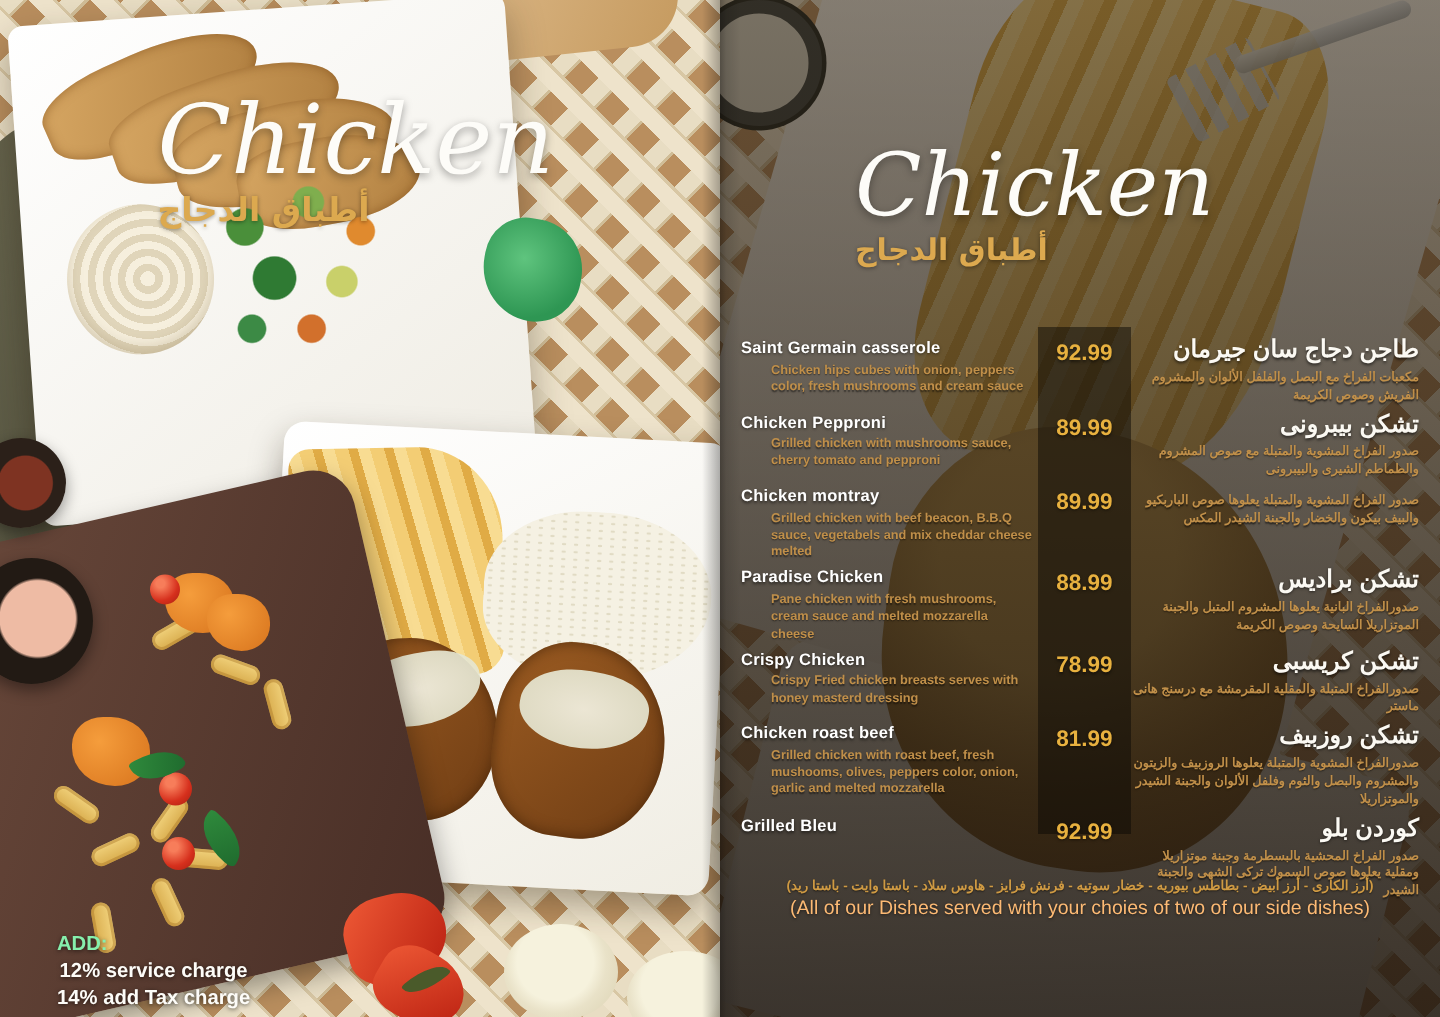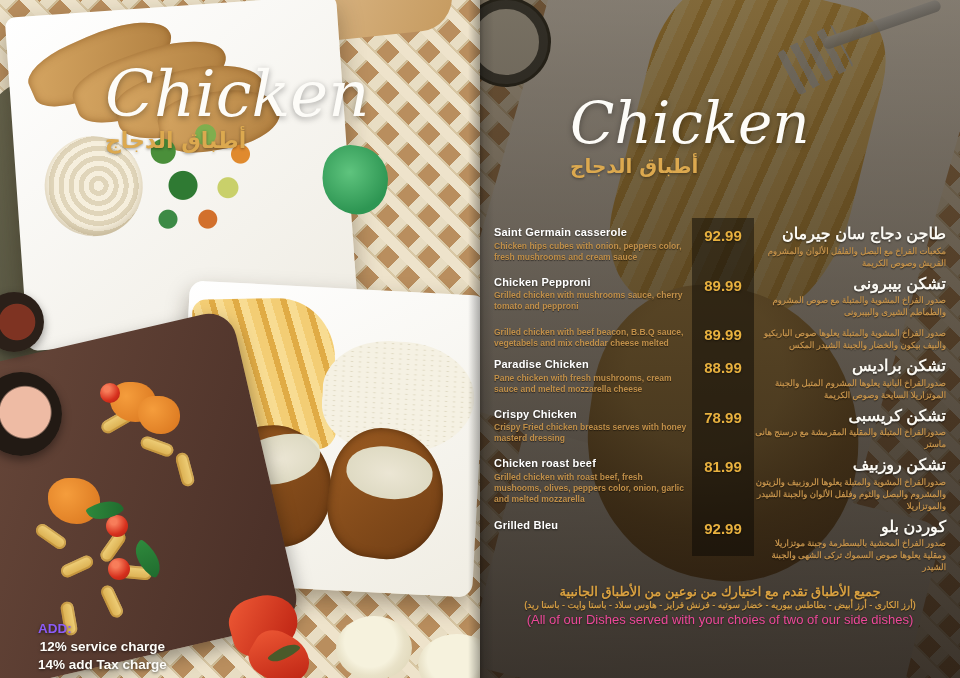--- a/index.html
+++ b/index.html
@@ -60,47 +60,47 @@
   .title-block{position:absolute;text-align:left;z-index:3;}
   .script-title{font-family:"DejaVu Serif",serif;font-style:italic;font-weight:400;color:#fdfcf8;text-shadow:0 2px 6px rgba(0,0,0,.35);line-height:1;}
   .l-title{left:105px;top:62px;width:300px;}
   .l-title .script-title{font-size:64px;}
   .ar-subtitle{font-family:"DejaVu Sans",sans-serif;color:#dca94f;font-weight:bold;direction:rtl;text-shadow:0 1px 3px rgba(0,0,0,.4);}
   .l-title .ar-subtitle{font-size:22px;margin-top:2px;}
   .r-title{left:90px;top:94px;width:300px;}
   .r-title .script-title{font-size:58px;}
   .r-title .ar-subtitle{font-size:20px;margin-top:2px;}
   .add-note{position:absolute;left:38px;top:620px;z-index:3;font-weight:bold;font-size:13.5px;line-height:1.35;text-shadow:0 1px 3px rgba(0,0,0,.6);}
-  .add-label{color:#8b5cf6;}
+  .add-label{color:#86efac;}
   .add-line{color:#fdfcf8;text-align:center;}
   
   .r-plate{position:absolute;left:28px;top:-130px;width:432px;height:600px;background:linear-gradient(150deg,#f6f3ea,#e5e0d2);transform:rotate(16deg);border-radius:20px;}
   .r-plate-b{position:absolute;left:10px;top:470px;width:430px;height:250px;background:linear-gradient(150deg,#f1eee2,#ddd7c6);transform:rotate(14deg);border-radius:22px;}
   .r-fries{position:absolute;left:150px;top:-14px;width:232px;height:334px;background:repeating-linear-gradient(100deg,#edc46a 0 12px,#d9a843 12px 20px,#f2d488 20px 30px);transform:rotate(14deg);border-radius:30% 20% 40% 25%;}
   .r-chicken{position:absolute;left:108px;top:288px;width:272px;height:292px;background:radial-gradient(circle at 40% 30%,#caa254 0 30%,#9c7535 60%,#7a5526);border-radius:40% 55% 45% 50%;transform:rotate(8deg);}
   .r-fork{position:absolute;left:318px;top:8px;width:160px;height:130px;transform:rotate(-28deg);opacity:.85;}
   .r-fork .tines{position:absolute;left:0;top:0;width:62px;height:48px;background:repeating-linear-gradient(90deg,#c7cbca 0 8px,rgba(0,0,0,0) 8px 15px);border-radius:4px;}
   .r-fork .neck{position:absolute;left:44px;top:18px;width:124px;height:12px;background:linear-gradient(#d6dada,#9fa4a4);border-radius:6px;transform:rotate(9deg);}
   .r-lid{position:absolute;left:-16px;top:0px;width:66px;height:66px;border-radius:50%;background:#d9d6c6;border:9px solid #3c423f;box-shadow:0 0 0 3px #20251f;}
   .r-overlay{position:absolute;inset:0;background:linear-gradient(180deg,rgba(41,30,18,.55),rgba(32,23,14,.68) 45%,rgba(21,14,9,.82));}
   
   .menu{position:absolute;left:14px;top:226px;width:452px;z-index:3;}
   .price-col-bg{position:absolute;left:198px;top:-8px;width:62px;height:338px;background:rgba(10,7,4,.5);}
   .menu-row{position:relative;display:flex;margin-bottom:6px;z-index:1;}
   .m-en{width:198px;padding-right:3px;box-sizing:border-box;}
   .m-price{width:62px;text-align:center;color:#e8b13f;font-weight:bold;font-size:15px;padding-top:1px;text-shadow:0 1px 2px rgba(0,0,0,.5);}
   .m-ar{width:192px;direction:rtl;text-align:right;}
   .m-name{color:#ffffff;font-weight:bold;font-size:11px;line-height:1.15;letter-spacing:.2px;text-shadow:0 1px 2px rgba(0,0,0,.55);}
-  .m-desc{color:#c08f49;font-weight:bold;font-size:8.5px;line-height:1.32;margin-top:2px;text-shadow:0 1px 1px rgba(0,0,0,.5);}
+  .m-desc{color:#c08f49;font-weight:bold;font-size:8.5px;line-height:1.32;margin-top:2px;text-shadow:0 1px 1px rgba(0,0,0,.5);margin-left:20px;}
   .ar-name{color:#fbf9f3;font-weight:bold;font-size:16px;line-height:1.05;text-shadow:0 1px 2px rgba(0,0,0,.55);}
   .ar-desc{color:#c08f49;font-weight:bold;font-size:8.5px;line-height:1.4;margin-top:3px;text-shadow:0 1px 1px rgba(0,0,0,.5);}
   .menu-footer{position:absolute;left:20px;top:584px;width:440px;text-align:center;z-index:3;}
   .f-ar1{color:#d79f3f;font-size:13px;font-weight:bold;direction:rtl;text-shadow:0 1px 2px rgba(0,0,0,.5);}
   .f-ar2{color:#cf9a43;font-size:9px;font-weight:bold;direction:rtl;margin-top:1px;text-shadow:0 1px 1px rgba(0,0,0,.5);}
-  .f-en{color:#ec4899;font-size:13px;margin-top:2px;text-shadow:0 1px 2px rgba(0,0,0,.5);}
+  .f-en{color:#fdba74;font-size:13px;margin-top:2px;text-shadow:0 1px 2px rgba(0,0,0,.5);}
   .spine{position:absolute;left:468px;top:0;width:26px;height:678px;background:linear-gradient(90deg,rgba(0,0,0,0),rgba(0,0,0,.3) 45%,rgba(0,0,0,.12) 62%,rgba(0,0,0,0));z-index:6;pointer-events:none;}
 </style>
 </head>
 <body>
 
 <div class="spread">
 
   <div class="page left">
     <div class="lattice"></div>
     <div class="cloth-a"></div>
@@ -204,20 +204,21 @@
         </div>
         <div class="m-price">89.99</div>
         <div class="m-ar">
           <div class="ar-name">تشكن بيبرونى</div>
           <div class="ar-desc">صدور الفراخ المشوية والمتبلة مع صوص المشروم والطماطم الشيرى والبيبرونى</div>
         </div>
       </div>
 
       <div class="menu-row">
         <div class="m-en">
+          <div class="m-name">Chicken montray</div>
           <div class="m-desc">Grilled chicken with beef beacon, B.B.Q sauce, vegetabels and mix cheddar cheese melted</div>
         </div>
         <div class="m-price">89.99</div>
         <div class="m-ar">
           <div class="ar-desc">صدور الفراخ المشوية والمتبلة يعلوها صوص الباربكيو والبيف بيكون والخضار والجبنة الشيدر المكس</div>
         </div>
       </div>
 
       <div class="menu-row">
         <div class="m-en">
@@ -261,20 +262,19 @@
         </div>
         <div class="m-price">92.99</div>
         <div class="m-ar">
           <div class="ar-name">كوردن بلو</div>
           <div class="ar-desc">صدور الفراخ المحشية بالبسطرمة وجبنة موتزاريلا ومقلية يعلوها صوص السموك تركى الشهى والجبنة الشيدر</div>
         </div>
       </div>
     </div>
 
     <div class="menu-footer">
-      <div class="f-ar1">جميع الأطباق تقدم مع اختيارك من نوعين من الأطباق الجانبية</div>
       <div class="f-ar2">(أرز الكارى - أرز أبيض - بطاطس بيوريه - خضار سوتيه - فرنش فرايز - هاوس سلاد - باستا وايت - باستا ريد)</div>
       <div class="f-en">(All of our Dishes served with your choies of two of our side dishes)</div>
     </div>
   </div>
 
   <div class="spine"></div>
 </div>
 
 </body></html>

